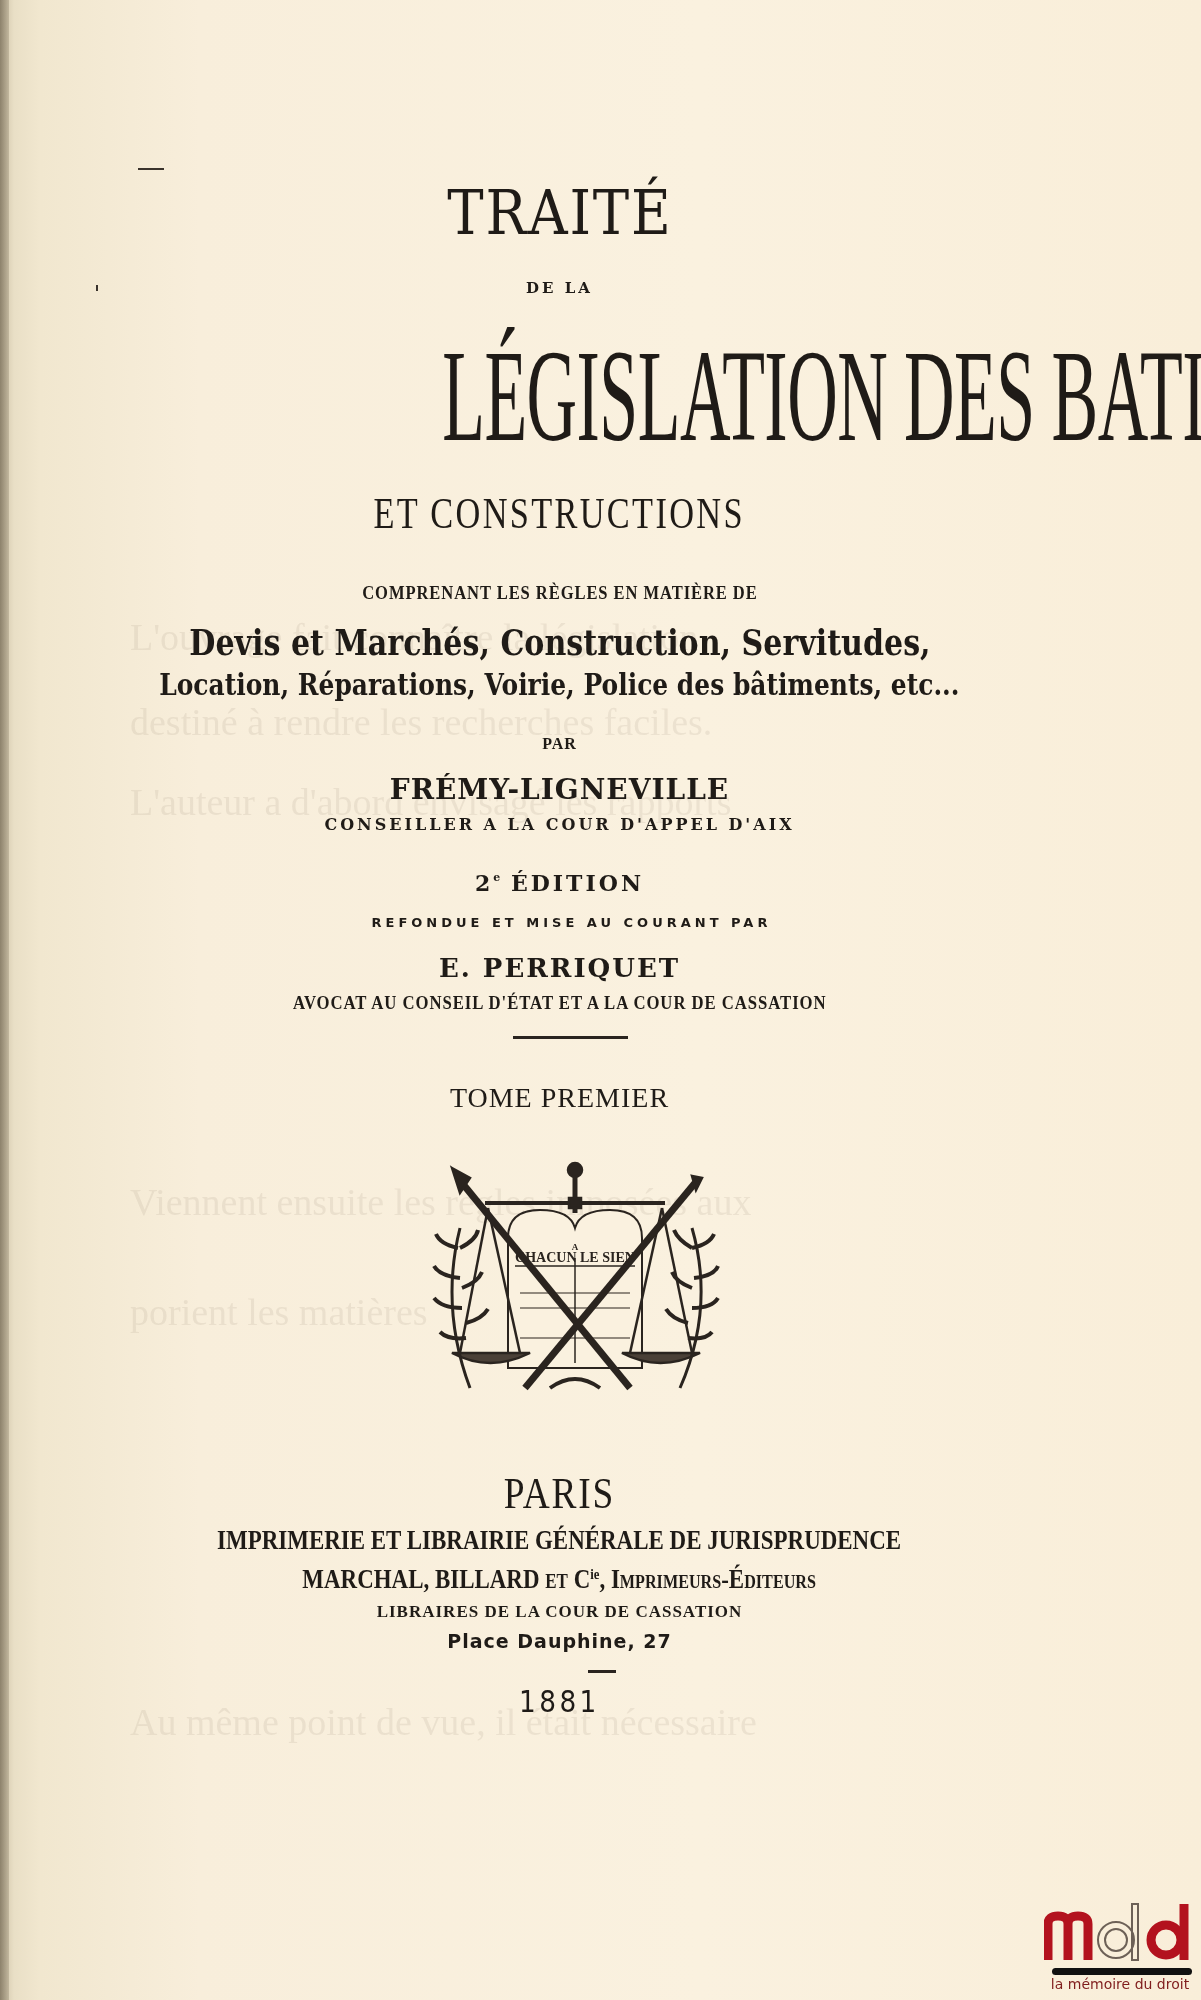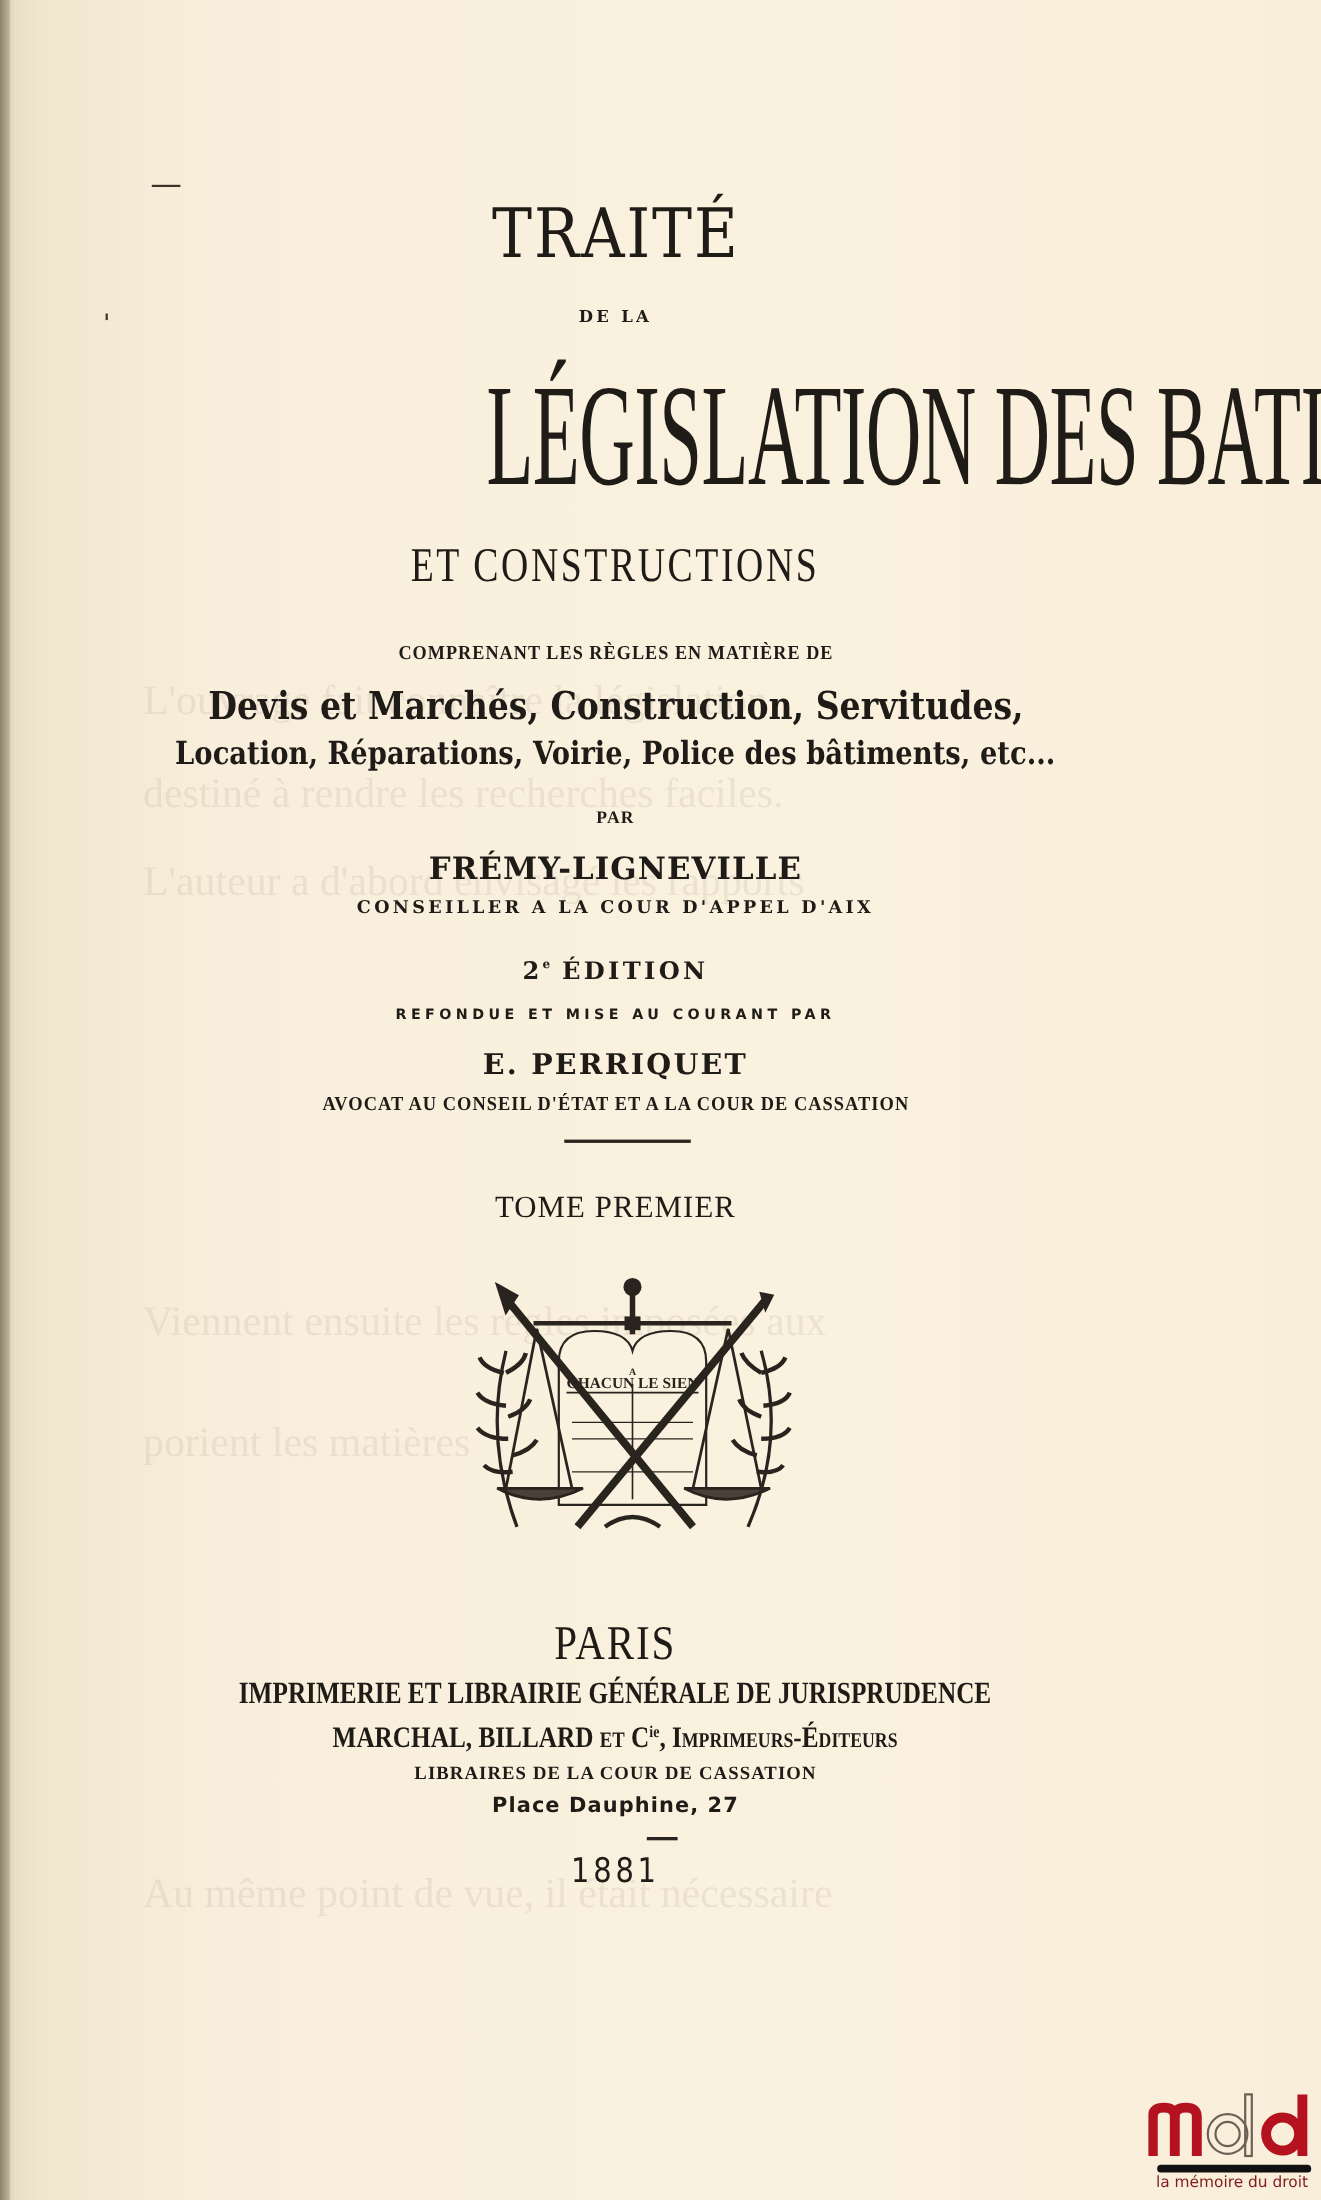--- a/index.html
+++ b/index.html
@@ -27,21 +27,21 @@
   .t-devis { top:622px; font-family:"DejaVu Serif", serif; font-weight:bold; font-size:35px; }
   .t-devis .condensed { transform:scaleX(0.86); }
   .t-loc { top:668px; font-family:"DejaVu Serif", serif; font-weight:bold; font-size:29px; }
   .t-loc .condensed { transform:scaleX(0.86); }
   .t-par { top:735px; font-family:"Liberation Serif", serif; font-weight:bold; font-size:16px; letter-spacing:1px; }
   .t-fremy { top:773px; font-family:"DejaVu Serif", serif; font-weight:bold; font-size:28px; letter-spacing:1px; }
   .t-fremy .condensed { transform:scaleX(1.0); }
   .t-conseiller { top:815px; font-family:"DejaVu Serif", serif; font-weight:bold; font-size:16px; letter-spacing:3px; }
   .t-edition { top:870px; font-family:"DejaVu Serif", serif; font-weight:bold; font-size:22px; letter-spacing:3px; }
   .t-edition sup { font-size:11px; vertical-align:10px; letter-spacing:0; }
-  .t-refondue { top:915px; font-family:"DejaVu Sans", sans-serif; font-weight:bold; font-size:13px; letter-spacing:4px; }
+  .t-refondue { top:915px; font-family:"DejaVu Sans", sans-serif; font-weight:bold; font-size:13px; letter-spacing:4px;margin-left:12px; }
   .t-perriquet { top:953px; font-family:"DejaVu Serif", serif; font-weight:bold; font-size:26px; letter-spacing:2px; }
   .t-avocat { top:993px; font-family:"Liberation Serif", serif; font-weight:bold; font-size:18px; letter-spacing:1px; }
   .t-avocat .condensed { transform:scaleX(0.93); }
   .rule1 { position:absolute; top:1036px; left:513px; width:115px; height:3px; background:#2a241f; }
   .t-tome { top:1082px; font-family:"Liberation Serif", serif; font-size:28px; letter-spacing:1px; }
   .emblem { position:absolute; left:430px; top:1148px; width:290px; height:250px; }
   .t-paris { top:1468px; font-family:"Liberation Serif", serif; font-size:44px; letter-spacing:2px; }
   .t-paris .condensed { transform:scaleX(0.85); }
   .t-imprim { top:1524px; font-family:"Liberation Serif", serif; font-weight:bold; font-size:28px; }
   .t-imprim .condensed { transform:scaleX(0.82); }

